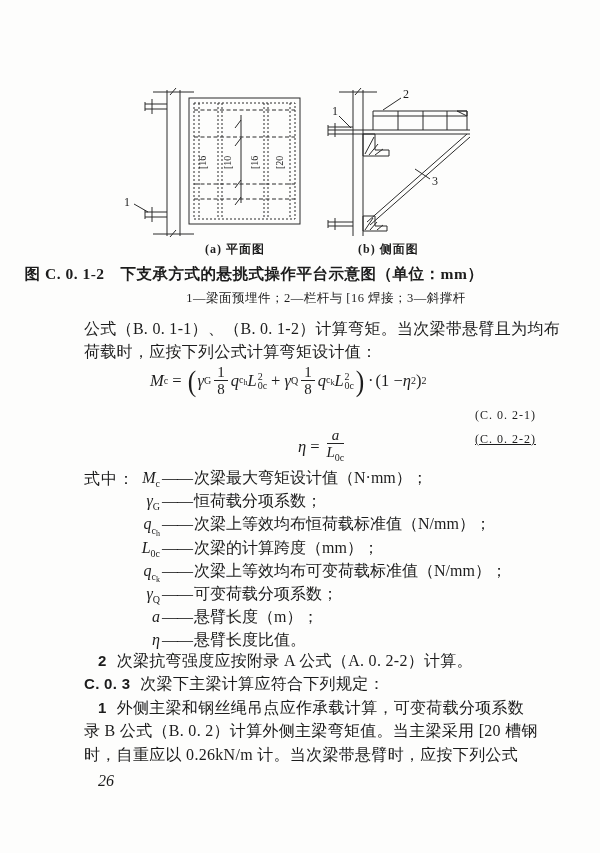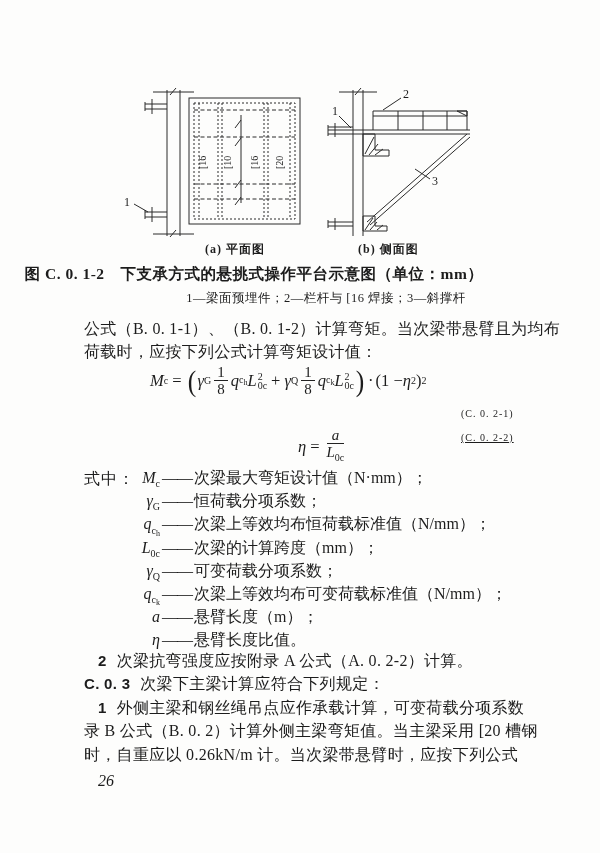--- a/index.html
+++ b/index.html
@@ -22,21 +22,21 @@
   .formula{display:flex;align-items:center;font-size:16.5px;}
   .mi{font-style:italic;}
   .formula sub, .wsym sub{font-size:10px;}
   sub .ssub{font-size:8px;vertical-align:-2px;}
   .frac{display:inline-flex;flex-direction:column;text-align:center;margin:0 3px;font-style:normal;font-size:15px;}
   .frac .num{border-bottom:1px solid #222;padding:0 3px;line-height:16px;}
   .frac .den{line-height:16px;}
   .ss{display:inline-flex;flex-direction:column;font-size:10px;line-height:9px;vertical-align:-5px;margin-left:1px;}
   .bigp{font-size:30px;font-weight:300;line-height:1;margin:0 1px;transform:scaleX(.85);}
   .mo{margin:0 4px;}
-  .eqno{font-size:10px;letter-spacing:1px;}
+  .eqno{font-size:12px;letter-spacing:1px;margin-left:14px;}
   
   .where{font-size:16px;}
   .wrow{height:23.2px;white-space:nowrap;}
   .wprefix{position:absolute;left:0;top:1px;letter-spacing:1px;}
   .wsym{display:inline-block;width:76px;text-align:right;}
   .wdash{letter-spacing:-1px;margin:0 2px 0 2px;}
   .pageno{font-size:16px;font-style:italic;}
 </style>
 </head>
 <body>
@@ -234,24 +234,24 @@
   <div class="wrow">
     <span class="wsym"><span class="mi">γ</span><sub>G</sub></span><span class="wdash">——</span><span class="wdesc">恒荷载分项系数；</span>
   </div>
   <div class="wrow">
     <span class="wsym"><span class="mi">q</span><sub><span>c</span><span class="ssub">h</span></sub></span><span class="wdash">——</span><span class="wdesc">次梁上等效均布恒荷载标准值（N/mm）；</span>
   </div>
   <div class="wrow">
     <span class="wsym"><span class="mi">L</span><sub>0c</sub></span><span class="wdash">——</span><span class="wdesc">次梁的计算跨度（mm）；</span>
   </div>
   <div class="wrow">
+    <span class="wsym"><span class="mi">q</span><sub><span>c</span><span class="ssub">k</span></sub></span><span class="wdash">——</span><span class="wdesc">次梁上等效均布可变荷载标准值（N/mm）；</span>
+  </div>
+  <div class="wrow">
     <span class="wsym"><span class="mi">γ</span><sub>Q</sub></span><span class="wdash">——</span><span class="wdesc">可变荷载分项系数；</span>
-  </div>
-  <div class="wrow">
-    <span class="wsym"><span class="mi">q</span><sub><span>c</span><span class="ssub">k</span></sub></span><span class="wdash">——</span><span class="wdesc">次梁上等效均布可变荷载标准值（N/mm）；</span>
   </div>
   <div class="wrow">
     <span class="wsym"><span class="mi">a</span></span><span class="wdash">——</span><span class="wdesc">悬臂长度（m）；</span>
   </div>
   <div class="wrow">
     <span class="wsym"><span class="mi">η</span></span><span class="wdash">——</span><span class="wdesc">悬臂长度比值。</span>
   </div>
 </div>
 
 <div class="abs" style="left:84px;top:649px;">

